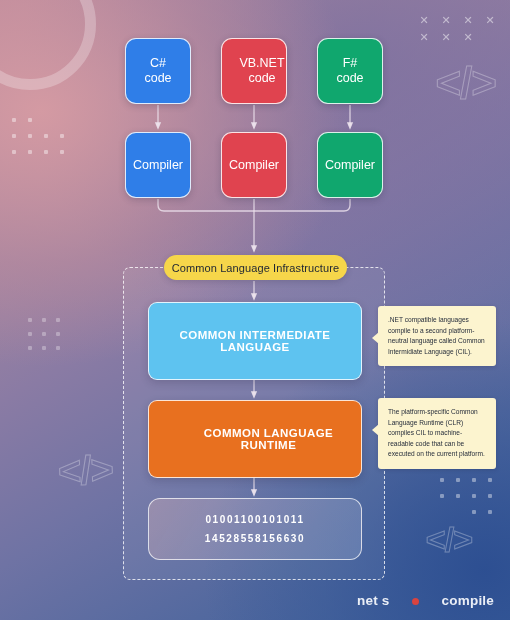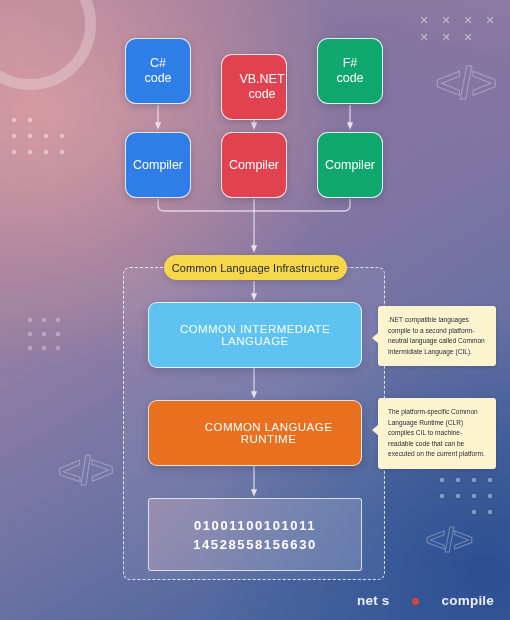--- a/index.html
+++ b/index.html
@@ -83,21 +83,21 @@
     font-size: 12.5px; line-height: 15px;
     font-weight: 400;
     text-align: center;
     box-shadow: 0 2px 7px rgba(30,30,60,0.22);
   }
   .c-blue  { background: #2f7ee8; }
   .c-red   { background: #e0434f; }
   .c-green { background: #10a76e; }
 
   #lang-csharp   { left: 125px; top: 38px; }
-  #lang-vbnet    { left: 221px; top: 54px; padding-left: 16px; }
+  #lang-vbnet    { left: 221px; top: 38px; padding-left: 16px; }
   #lang-fsharp   { left: 317px; top: 38px; }
   #compiler-csharp { left: 125px; top: 132px; }
   #compiler-vbnet  { left: 221px; top: 132px; }
   #compiler-fsharp { left: 317px; top: 132px; }
 
   .lang-box span, .compiler-box span { display: block; }
 
   
   #connector-svg { position: absolute; left: 0; top: 0; width: 510px; height: 620px; }
 
@@ -120,44 +120,44 @@
     color: #1d2433;
     font-size: 11px; font-weight: 400;
     display: flex; align-items: center; justify-content: center;
     letter-spacing: 0.1px;
     box-shadow: 0 2px 6px rgba(40,40,70,0.2);
   }
 
   .stage-bar {
     position: absolute;
     left: 148px;
-    width: 214px; height: 66px;
+    width: 214px; height: 78px;
     border-radius: 9px;
     border: 1.4px solid rgba(255,255,255,0.82);
     color: #fff;
     display: flex; align-items: center; justify-content: center;
-    font-size: 11.5px; font-weight: 400;
+    font-size: 11.5px; font-weight: 700;
     letter-spacing: 0.45px;
     text-align: center;
     box-shadow: 0 3px 9px rgba(30,30,60,0.2);
   }
   #cil-bar { top: 302px; background: #5ec3f0; }
   #clr-bar { top: 400px; background: #e8701f; padding-left: 27px; }
 
   #binary-bar {
     position: absolute;
     left: 148px; top: 498px;
-    width: 214px; height: 73px;
-    border-radius: 3px;
+    width: 214px; height: 62px;
+    border-radius: 12px;
     border: 1.4px solid rgba(255,255,255,0.72);
     background: linear-gradient(120deg, rgba(205,170,180,0.42) 0%, rgba(170,165,195,0.40) 48%, rgba(140,160,200,0.40) 100%);
     color: #fff;
     display: flex; flex-direction: column;
     align-items: center; justify-content: center;
-    font-size: 13px; font-weight: 700;
+    font-size: 10px; font-weight: 700;
     letter-spacing: 1.6px;
     line-height: 19px;
   }
   #binary-bar span { display: block; }
 
   
   .callout {
     position: absolute;
     width: 118px;
     background: #fcf4cf;

